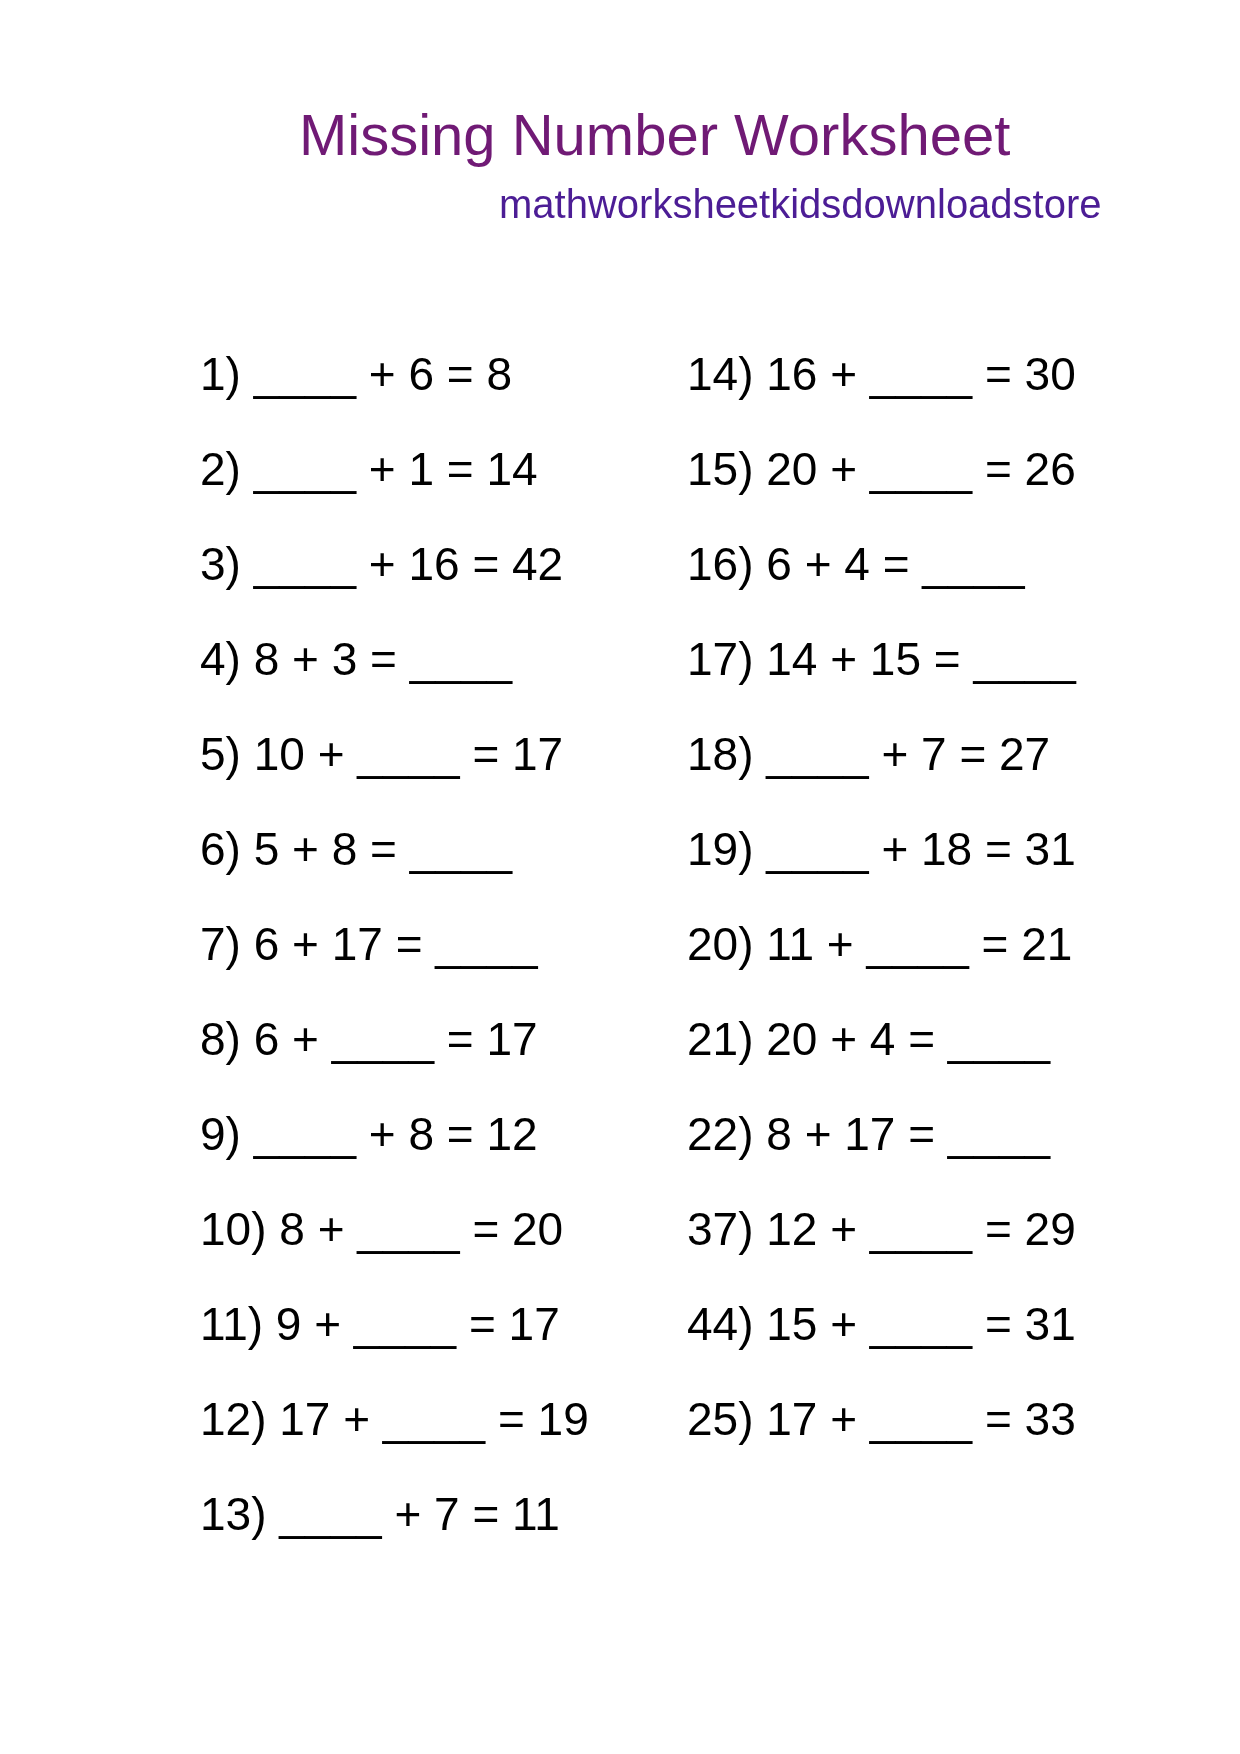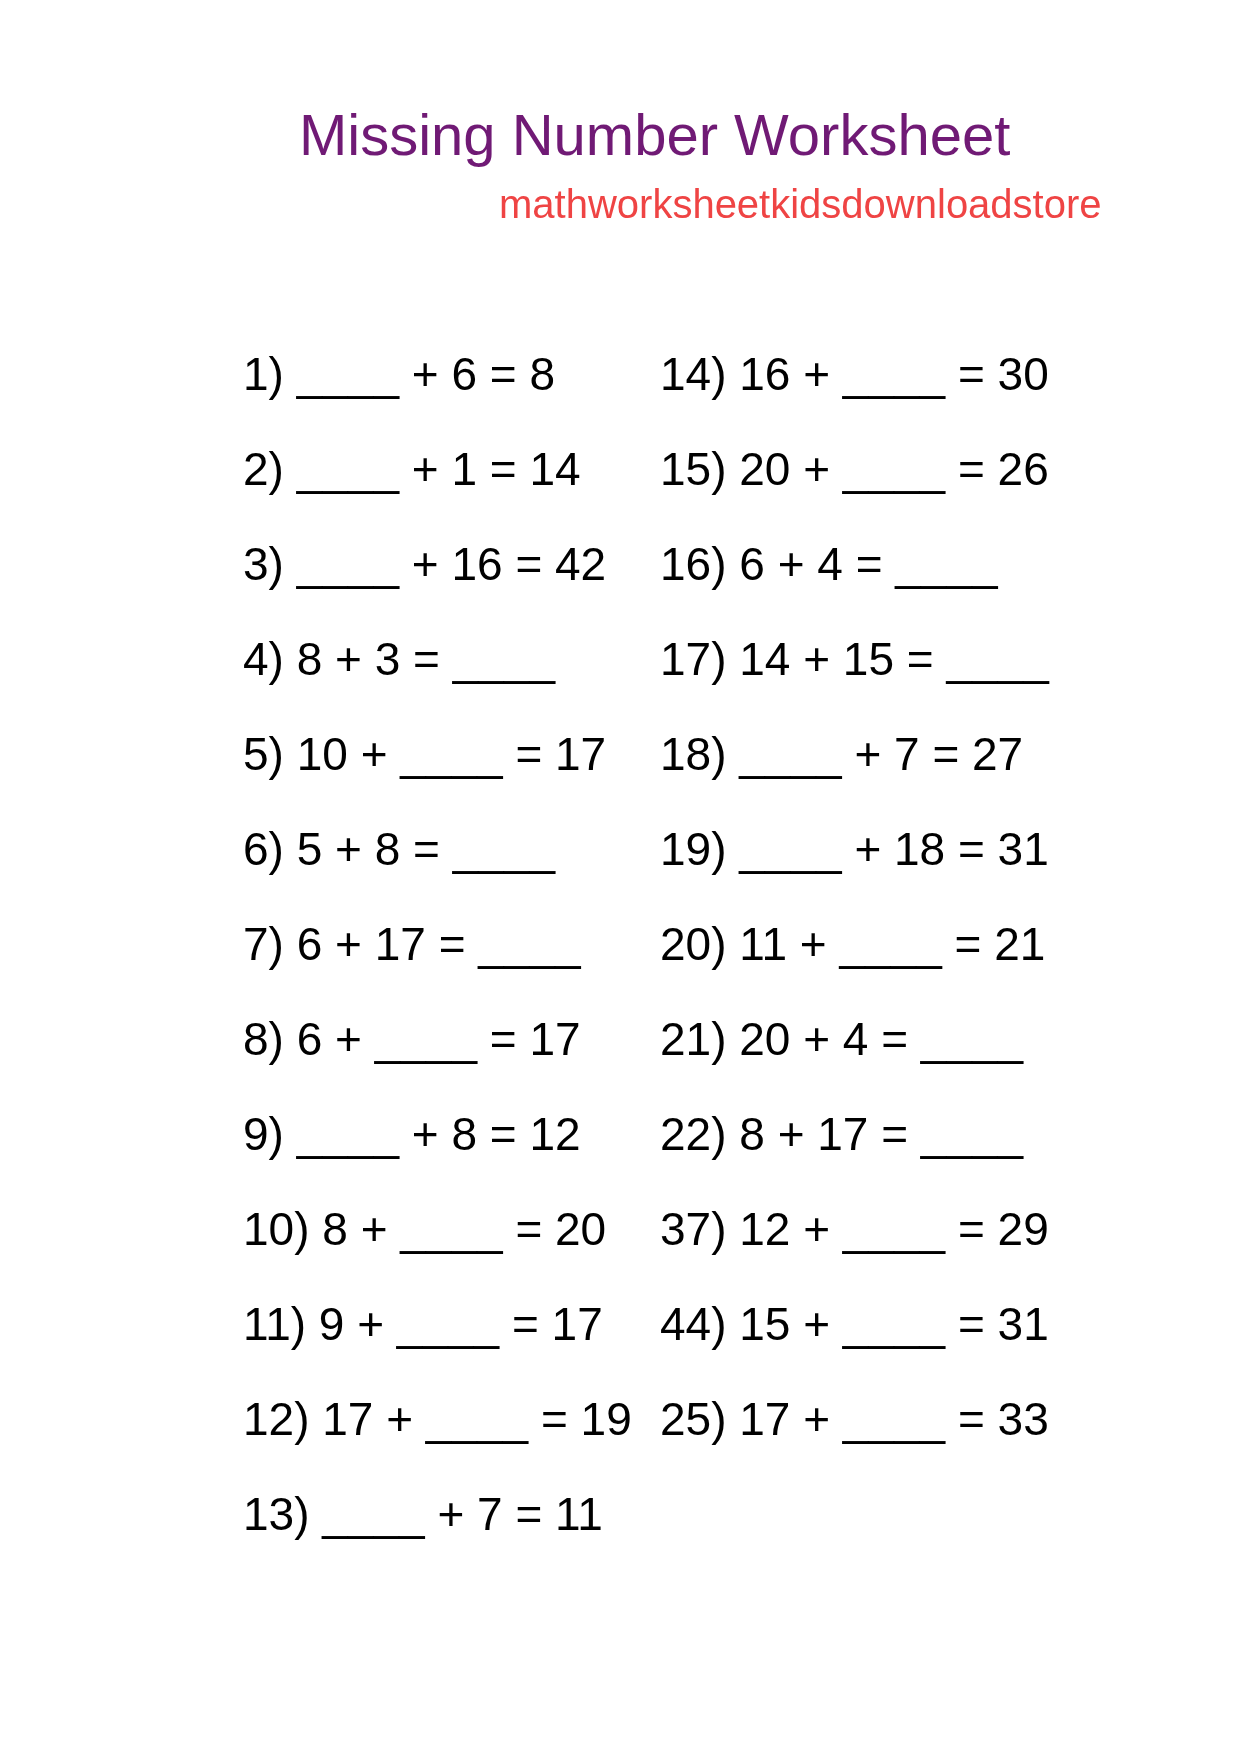--- a/index.html
+++ b/index.html
@@ -26,32 +26,32 @@
     color: #701a75;
   }
   .subtitle {
     position: absolute;
     left: 499px;
     top: 184px;
     font-size: 40px;
     line-height: 40px;
     height: 40px;
     white-space: nowrap;
-    color: #ef4444;
+    color: #4c1d95;
   }
   .problem {
     position: absolute;
     font-size: 46px;
     line-height: 46px;
     height: 46px;
     white-space: pre;
     color: #000000;
   }
-  .col-left { left: 200px; margin-left: 43px; }
-  .col-right { left: 660px; }
+  .col-left { left: 200px; }
+  .col-right { left: 687px; }
 </style>
 </head>
 <body>
 
 <div>
   <div class="title">Missing Number Worksheet</div>
   <div class="subtitle">mathworksheetkidsdownloadstore</div>
 
   <div>
     <div class="problem col-left" style="top:351px">1) ____ + 6 = 8</div>

